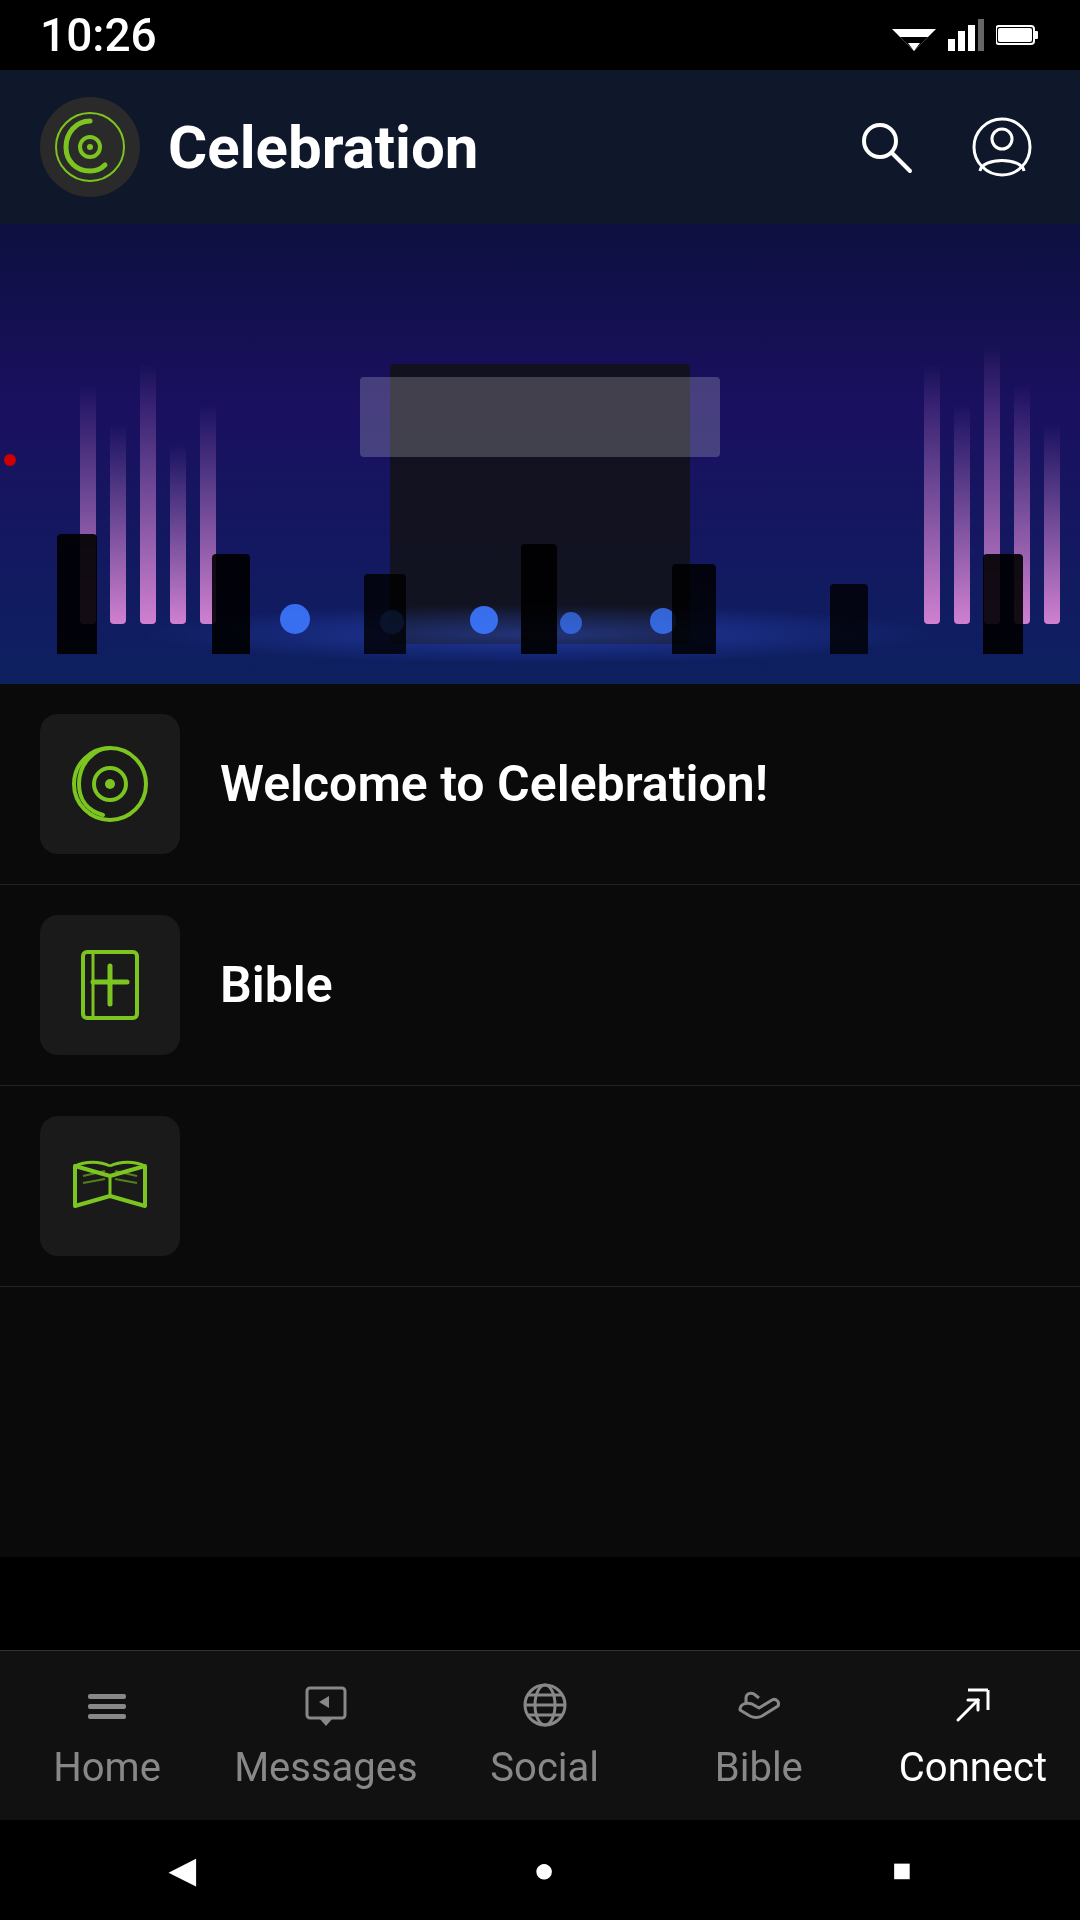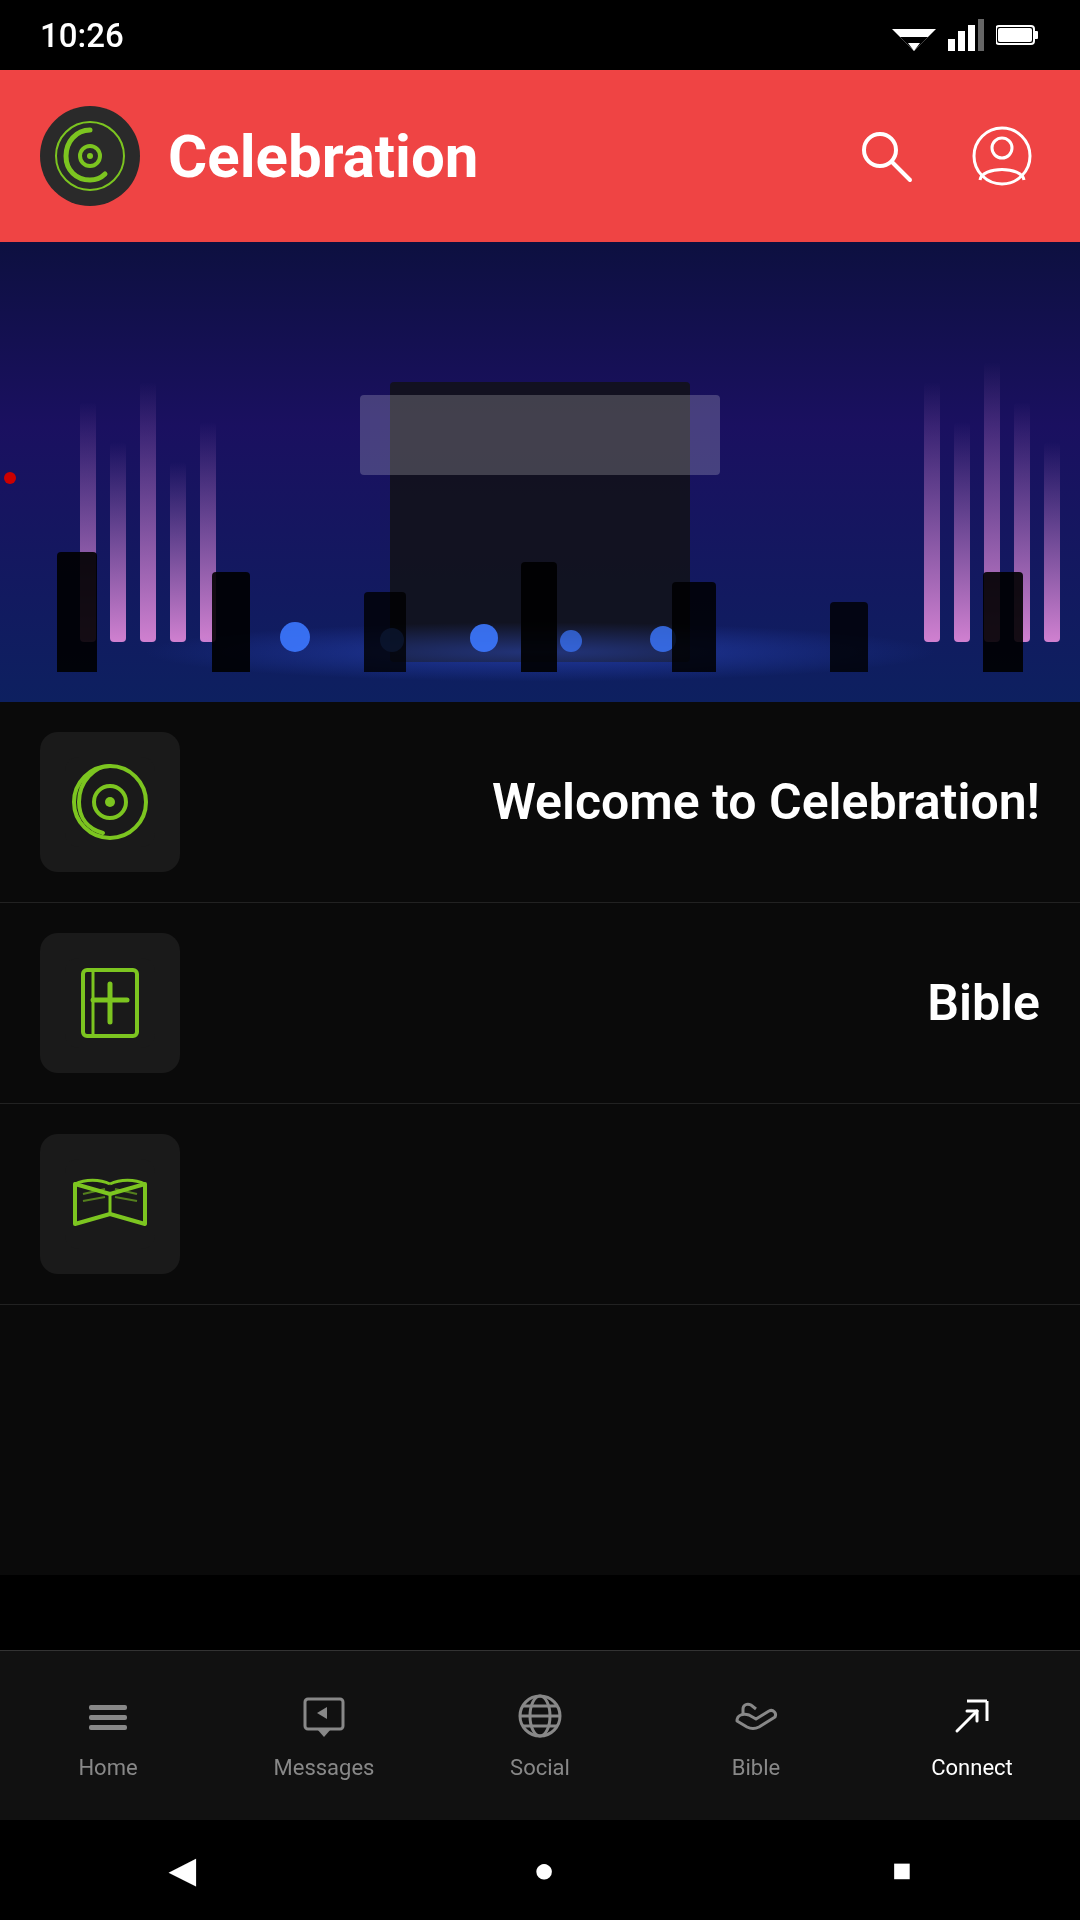--- a/index.html
+++ b/index.html
@@ -18,41 +18,41 @@
     
     .status-bar {
       display: flex;
       justify-content: space-between;
       align-items: center;
       padding: 12px 40px;
       background: #000;
       height: 70px;
     }
     .status-time {
-      font-size: 33px;
+      font-size: 46px;
       font-weight: 500;
       color: #fff;
     }
     .status-icons {
       display: flex;
       align-items: center;
       gap: 12px;
     }
     .status-icons svg {
       fill: #fff;
     }
 
     
     .app-bar {
       display: flex;
       align-items: center;
       justify-content: space-between;
-      background: #ef4444;
+      background: #0f172a;
       padding: 20px 40px;
-      height: 172px;
+      height: 154px;
     }
     .app-bar-left {
       display: flex;
       align-items: center;
       gap: 28px;
     }
     .app-logo {
       width: 100px;
       height: 100px;
       border-radius: 50%;
@@ -103,21 +103,20 @@
       background: #0a0a0a;
     }
     .menu-item {
       display: flex;
       align-items: center;
       padding: 30px 40px;
       border-bottom: 1px solid #222;
       cursor: pointer;
       gap: 40px;
       min-height: 160px;
-      justify-content: space-between;
     }
 
     .menu-icon-wrap {
       width: 140px;
       height: 140px;
       background: #1a1a1a;
       border-radius: 18px;
       display: flex;
       align-items: center;
       justify-content: center;
@@ -145,21 +144,21 @@
     .nav-item {
       display: flex;
       flex-direction: column;
       align-items: center;
       gap: 10px;
       cursor: pointer;
       padding: 12px 20px;
       flex: 1;
     }
     .nav-label {
-      font-size: 22px;
+      font-size: 40px;
       color: #888;
     }
     .nav-label.active {
       color: #fff;
     }
     .nav-icon {
       color: #888;
     }
     .nav-icon.active {
       color: #fff;

